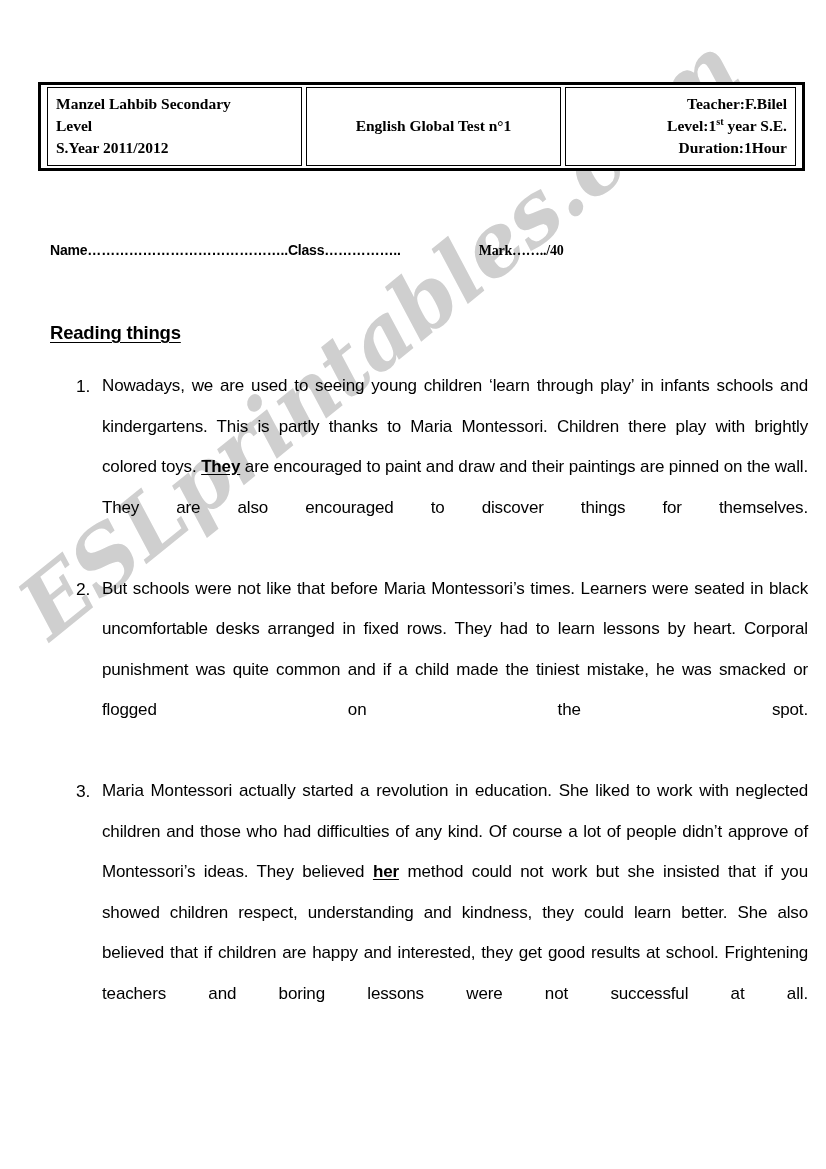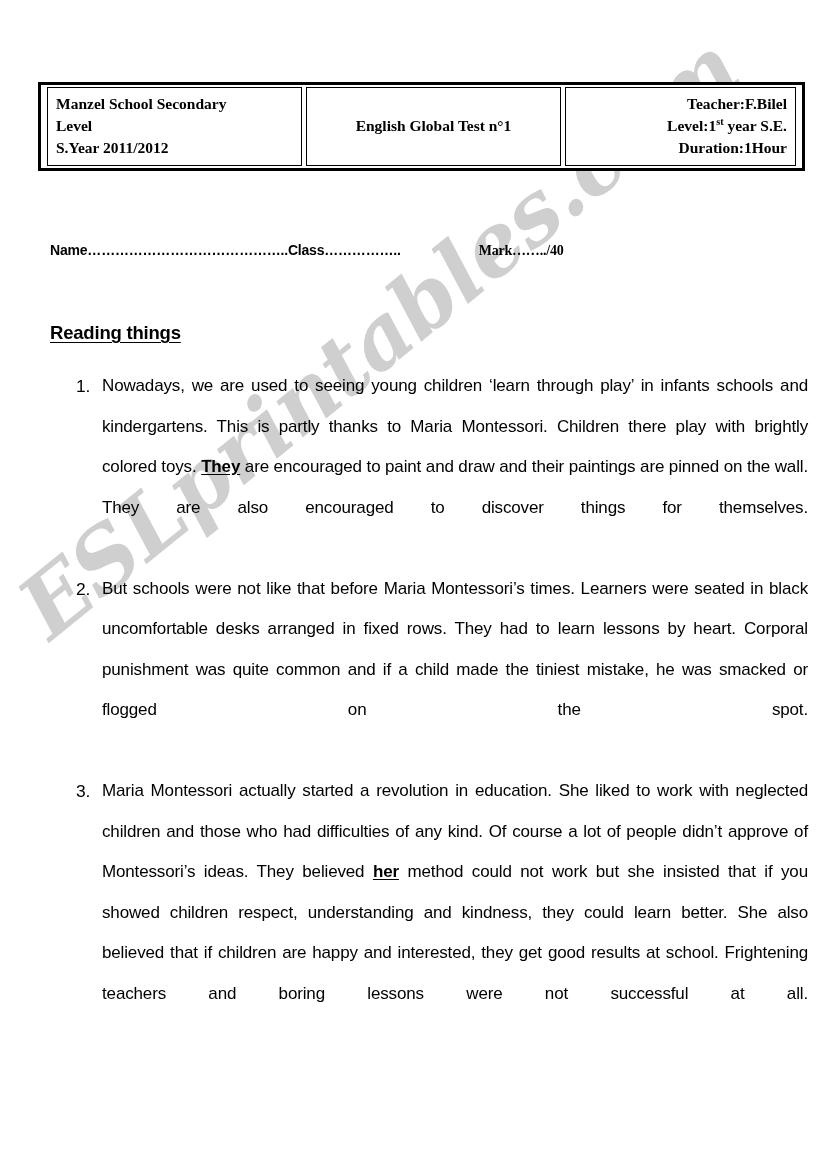--- a/index.html
+++ b/index.html
@@ -165,21 +165,21 @@
 
 <div id="page">
 
   <div id="watermark">ESLprintables.com</div>
 
   <div id="header-table-wrap">
     <table id="header-table">
       <tbody>
           <tr>
         <td class="col-school">
-          <span class="cell-line">Manzel School Secondary</span>
+          <span class="cell-line">Manzel Lahbib Secondary</span>
           <span class="cell-line">Level</span>
           <span class="cell-line">S.Year 2011/2012</span>
         </td>
         <td class="col-title">
           <span class="cell-line">English Global Test n°1</span>
         </td>
         <td class="col-info">
           <span class="cell-line">Teacher:F.Bilel</span>
           <span class="cell-line"><span>Level:1</span><sup class="ord">st</sup><span> year S.E.</span></span>
           <span class="cell-line">Duration:1Hour</span>

